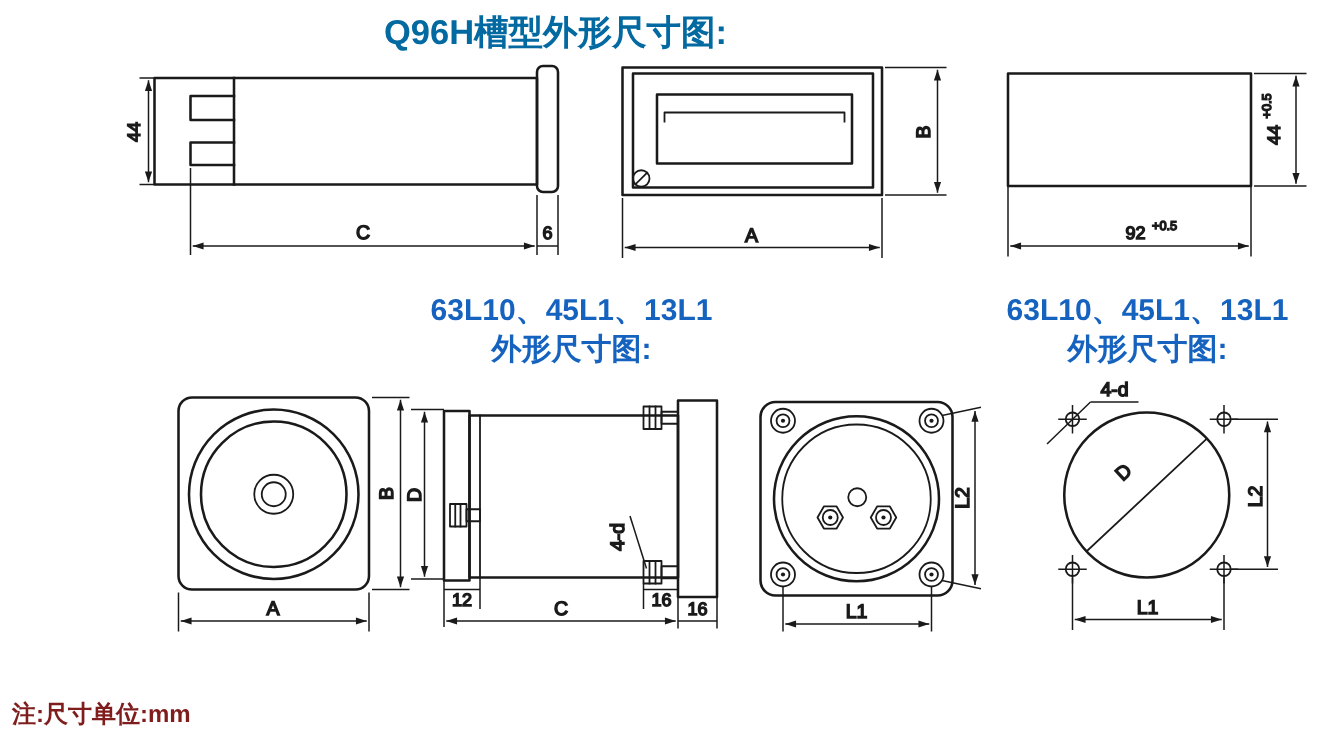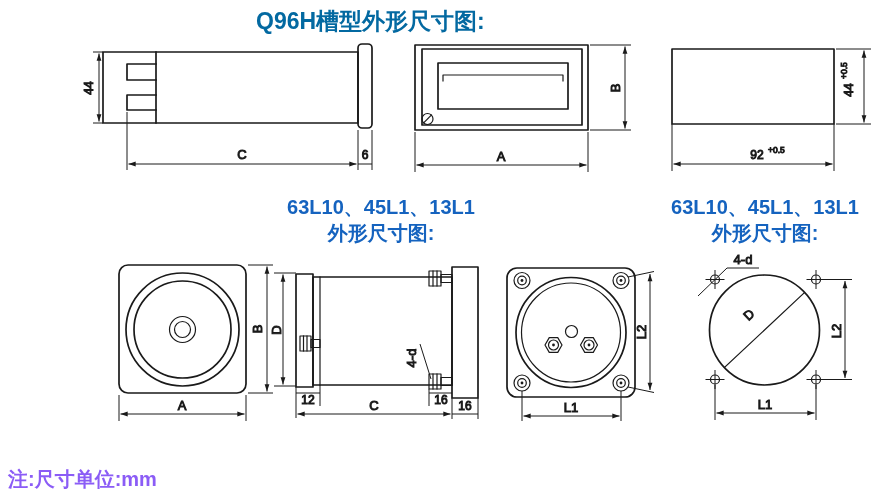--- a/index.html
+++ b/index.html
@@ -1,20 +1,20 @@
 <!DOCTYPE html>
 <html><head>
 <meta charset="utf-8">
 <style>
   html,body{margin:0;padding:0;background:#fff;}
   #page{position:relative;width:882px;height:502px;background:#fff;overflow:hidden;
         font-family:"Liberation Sans","DejaVu Sans",sans-serif;}
   .title{position:absolute;color:#0369a1;font-weight:bold;font-size:23px;white-space:nowrap;}
   .title2{position:absolute;color:#1563bf;font-weight:bold;font-size:20px;text-align:center;line-height:26px;}
-  .note{position:absolute;color:#8b5cf6;font-weight:bold;font-size:20px;white-space:nowrap;}
+  .note{position:absolute;color:#7f1d1d;font-weight:bold;font-size:16px;white-space:nowrap;}
   svg{position:absolute;left:0;top:0;}
   .obj{fill:none;stroke:#1a1a1a;stroke-width:1.7;stroke-linejoin:round;stroke-linecap:square;}
   .thin{stroke-width:1.2;}
   .dim{fill:none;stroke:#1a1a1a;stroke-width:1;}
   text{fill:#1a1a1a;font-family:"Liberation Sans","DejaVu Sans",sans-serif;font-size:13px;text-anchor:middle;}
   .num{font-size:12px;}
   .sup{font-size:8.5px;text-anchor:start;}
   .dot{fill:#1a1a1a;stroke:none;}
 </style>
 </head>

